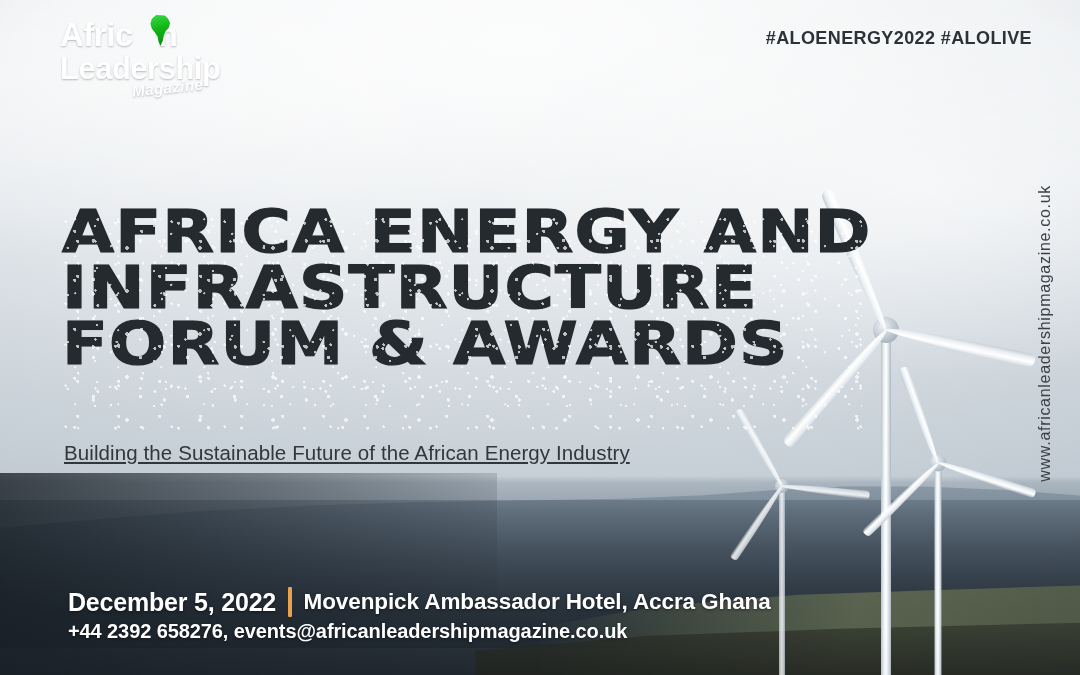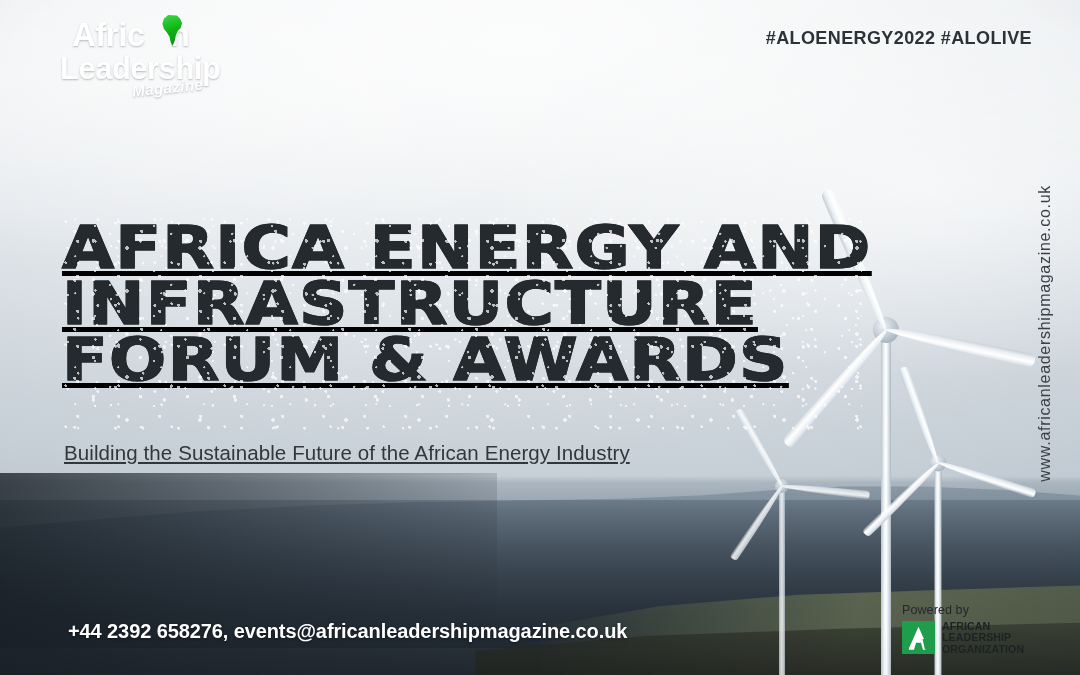--- a/index.html
+++ b/index.html
@@ -78,21 +78,21 @@
     position:absolute;left:50%;top:0;
     background:linear-gradient(90deg, rgba(255,255,255,.25) 0%, #ffffff 35%, #eaeff3 70%, #c3cdd5 100%);
     transform-origin:0 0;
     border-radius:50% 50% 46% 46% / 100% 100% 4% 4%;
   }
 
   
   .logo{position:absolute;left:60px;top:18px;width:150px;height:88px;}
   .logo-l1{
     position:relative;color:#fff;font-weight:700;font-size:33px;letter-spacing:-.5px;
-    line-height:34px;margin-left:12px;text-shadow:0 1px 2px rgba(60,70,80,.35);
+    line-height:34px;margin-left:0;text-shadow:0 1px 2px rgba(60,70,80,.35);
   }
   .logo-l2{
     color:#fff;font-weight:700;font-size:31px;letter-spacing:-.5px;line-height:33px;
     text-shadow:0 1px 2px rgba(60,70,80,.35);
   }
   .logo-l3{
     position:absolute;right:6px;top:61px;color:#fff;font-style:italic;font-weight:700;
     font-size:15px;letter-spacing:.5px;transform:rotate(-6deg);
     text-shadow:0 1px 2px rgba(60,70,80,.35);
   }
@@ -101,21 +101,21 @@
     background:linear-gradient(165deg,#3ddc4a 0%,#12b515 45%,#0a8a12 100%);
     clip-path:polygon(34% 0%,70% 2%,84% 12%,92% 27%,86% 42%,74% 52%,66% 66%,
       62% 82%,52% 100%,44% 86%,40% 70%,28% 56%,16% 44%,10% 28%,16% 12%);
   }
 
   .hashtags{
     position:absolute;right:48px;top:28px;color:#2c3237;font-weight:700;
     font-size:18px;letter-spacing:.4px;
   }
 
-  .headline{position:absolute;left:62px;top:222px;width:790px;text-decoration:underline;}
+  .headline{position:absolute;left:62px;top:206px;width:790px;}
   .hl-line{
     font-family:"DejaVu Sans","Liberation Sans",sans-serif;
     font-weight:700;color:#252a2e;letter-spacing:1px;line-height:.93;
     -webkit-text-stroke:1.2px #252a2e;
     text-shadow:0 0 1px rgba(37,42,46,.9);
   }
   .hl-1{font-size:58px;transform:scaleX(1.16);transform-origin:left center;}
   .hl-2{font-size:58px;transform:scaleX(1.16);transform-origin:left center;margin-top:2px;}
   .hl-3{font-size:58px;transform:scaleX(1.16);transform-origin:left center;margin-top:2px;}
   
@@ -238,28 +238,22 @@
     <div class="hl-line hl-2">INFRASTRUCTURE</div>
     <div class="hl-line hl-3">FORUM &amp; AWARDS</div>
   </div>
   <div class="grunge"></div>
 
   <div class="subtitle">Building the Sustainable Future of the African Energy Industry</div>
 
   <div class="vtext">www.africanleadershipmagazine.co.uk</div>
 
   <div class="footer">
+    <div class="f-row1">
+      <div class="f-date">December 5, 2022</div>
+      <div class="f-sep"></div>
+      <div class="f-venue">Movenpick Ambassador Hotel, Accra Ghana</div>
+    </div>
     <div class="f-row2">+44 2392 658276, events@africanleadershipmagazine.co.uk</div>
   </div>
 
-  <div class="powered">
-    <div class="pb-label">Powered by</div>
-    <div class="pb-logo">
-      <div class="pb-mark"></div>
-      <div class="pb-text">
-        <div>AFRICAN</div>
-        <div>LEADERSHIP</div>
-        <div>ORGANIZATION</div>
-      </div>
-    </div>
-  </div>
 
 </div>
 
 </body></html>

